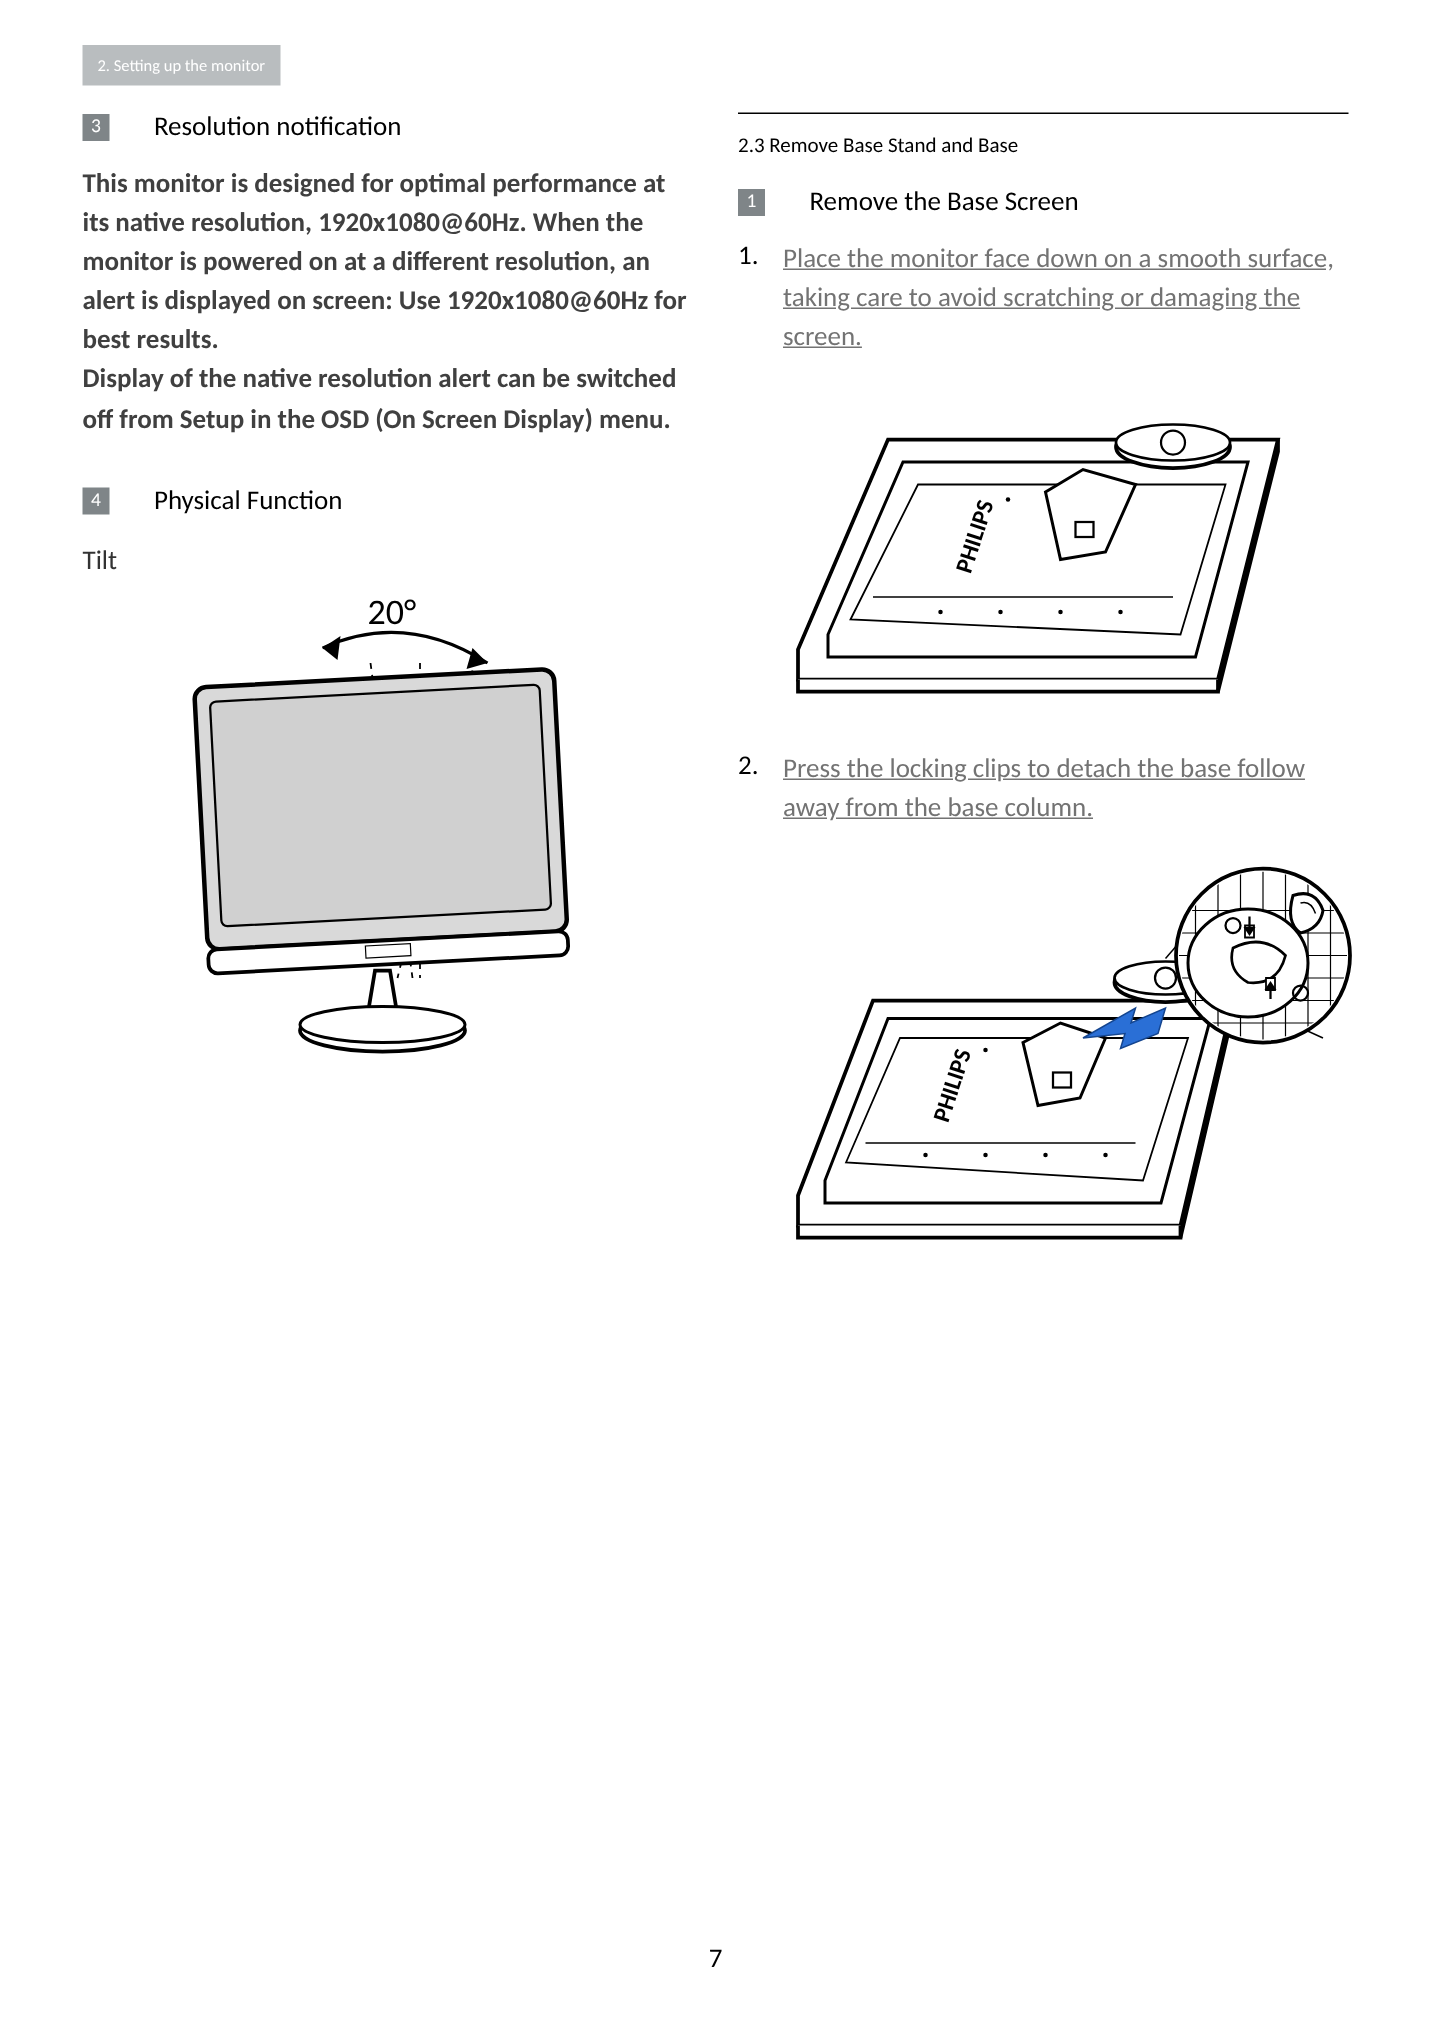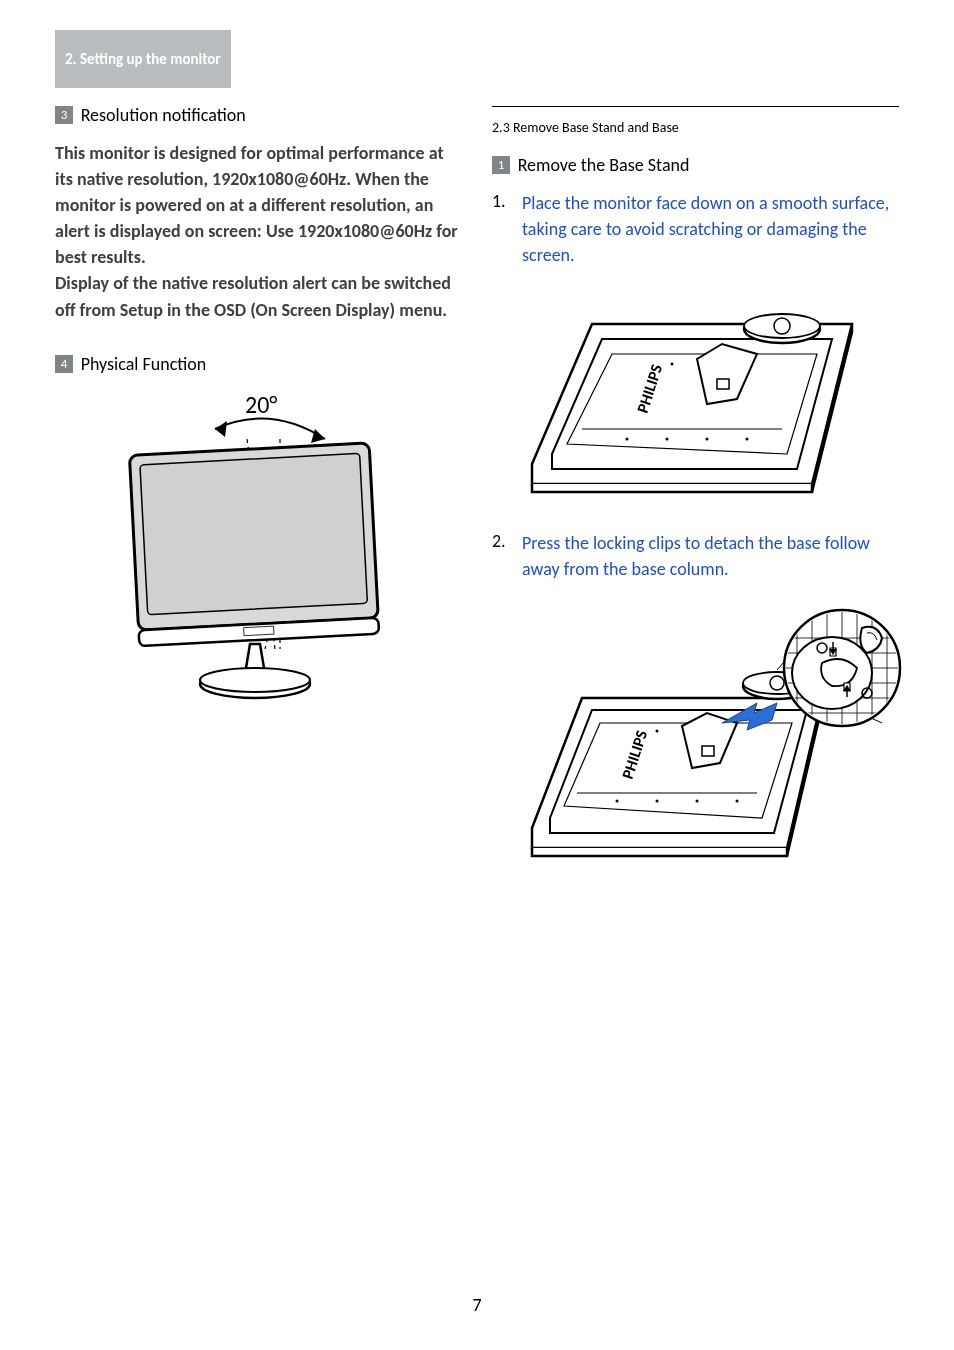--- a/index.html
+++ b/index.html
@@ -15,25 +15,25 @@
   }
   .page {
     padding: 30px 55px 30px 55px;
     box-sizing: border-box;
     height: 100%;
     position: relative;
   }
   .header-bar {
     background: #b9bdbf;
     color: #fff;
-    font-size: 15px;
-    padding: 20px 10px;
+    font-size: 11px;
+    padding: 7px 10px;
     display: inline-block;
     margin-bottom: 10px;
-    font-weight: 700;
+    font-weight: 400;
   }
   .columns {
     display: flex;
     gap: 30px;
     margin-top: 6px;
   }
   .col {
     flex: 1;
     min-width: 0;
   }
@@ -50,21 +50,21 @@
     line-height: 18px;
     text-align: center;
     font-size: 13px;
     font-weight: 400;
     vertical-align: 2px;
   }
   .sec-title {
     font-weight: 400;
     font-size: 18px;
     display: inline-block;
-    margin-left: 4px;
+    margin-left: 26px;
     color: #000;
   }
   .sec-row {
     margin-bottom: 14px;
   }
   .body-text {
     font-size: 18px;
     line-height: 1.45;
     color: #404040;
     font-weight: 700;
@@ -94,22 +94,23 @@
   }
   .ol .marker {
     min-width: 30px;
     font-size: 18px;
     color: #000;
     font-weight: 300;
   }
   .ol .li-text {
     font-size: 18px;
     line-height: 1.45;
-    color: #1d4ed8;
-    font-weight: 300;
+    color: #737373;
+    font-weight: 300;
+    text-decoration: underline;
   }
   .page-number {
     position: absolute;
     bottom: 34px;
     left: 0;
     right: 0;
     text-align: center;
     font-size: 18px;
     color: #000;
     font-weight: 300;
@@ -151,20 +152,21 @@
       </div>
 
       <div class="body-text" style="white-space:pre-line">This monitor is designed for optimal performance at its native resolution, 1920x1080@60Hz. When the monitor is powered on at a different resolution, an alert is displayed on screen: Use 1920x1080@60Hz for best results.
 Display of the native resolution alert can be switched off from Setup in the OSD (On Screen Display) menu.</div>
 
       <div class="sec-row" style="margin-top:30px">
         <span class="num-box">4</span>
         <span class="sec-title">Physical Function</span>
       </div>
 
+      <div class="tilt-label">Tilt</div>
 
       <svg class="figure tilt-figure" viewBox="0 0 300 320">
 
         <path d="M 110 40 Q 165 15 220 50" fill="none" stroke="#000" stroke-width="2"></path>
         <polygon points="220,50 210,40 206,54" fill="#000"></polygon>
         <polygon points="110,40 122,32 120,48" fill="#000"></polygon>
         <text x="140" y="24" font-size="24">20°</text>
 
         <line x1="175" y1="50" x2="175" y2="260" stroke="#000" stroke-width="1.2" stroke-dasharray="4 4"></line>
         <line x1="210" y1="55" x2="160" y2="260" stroke="#000" stroke-width="1.2" stroke-dasharray="4 4"></line>
@@ -187,21 +189,21 @@
     </div>
 
     <div class="col">
 
       <div class="right-rule"></div>
 
       <div class="subhead">2.3 Remove Base Stand and Base</div>
 
       <div class="sec-row" style="margin-top:18px">
         <span class="num-box">1</span>
-        <span class="sec-title">Remove the Base Stand</span>
+        <span class="sec-title">Remove the Base Screen</span>
       </div>
 
 
       <ol class="ol">
         <li>
           <span class="marker">1.</span>
           <span class="li-text">Place the monitor face down on a smooth surface, taking care to avoid scratching or damaging the screen.</span>
         </li>
       </ol>
 

